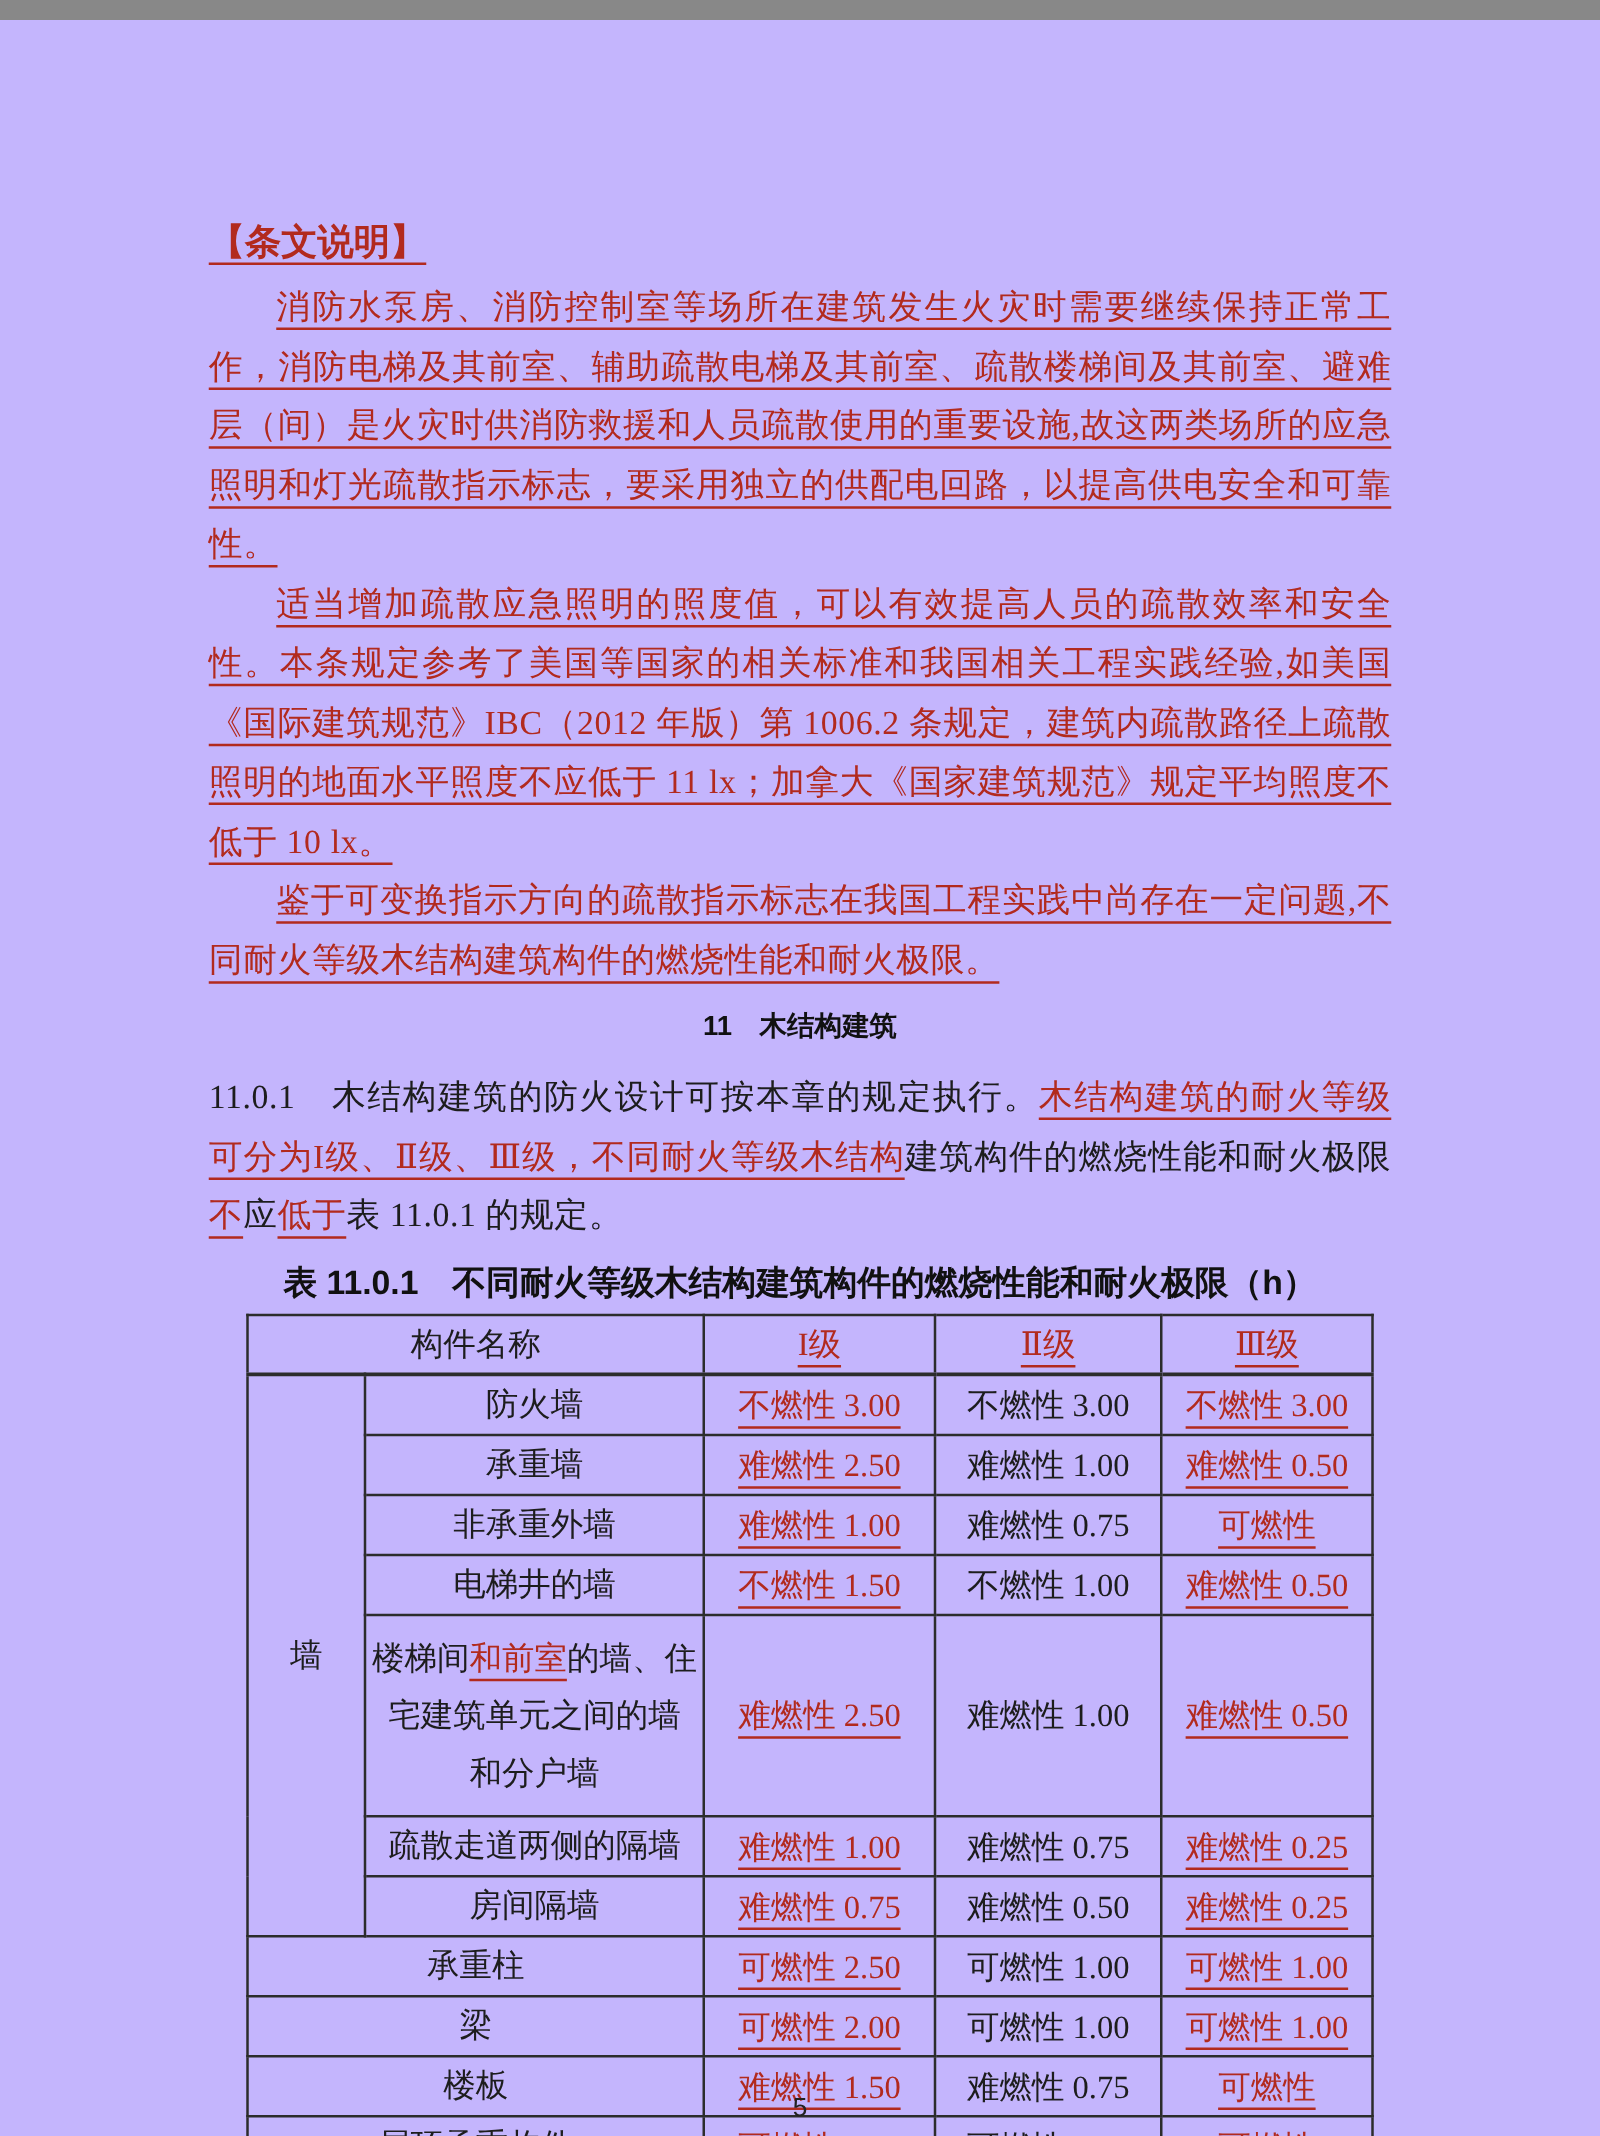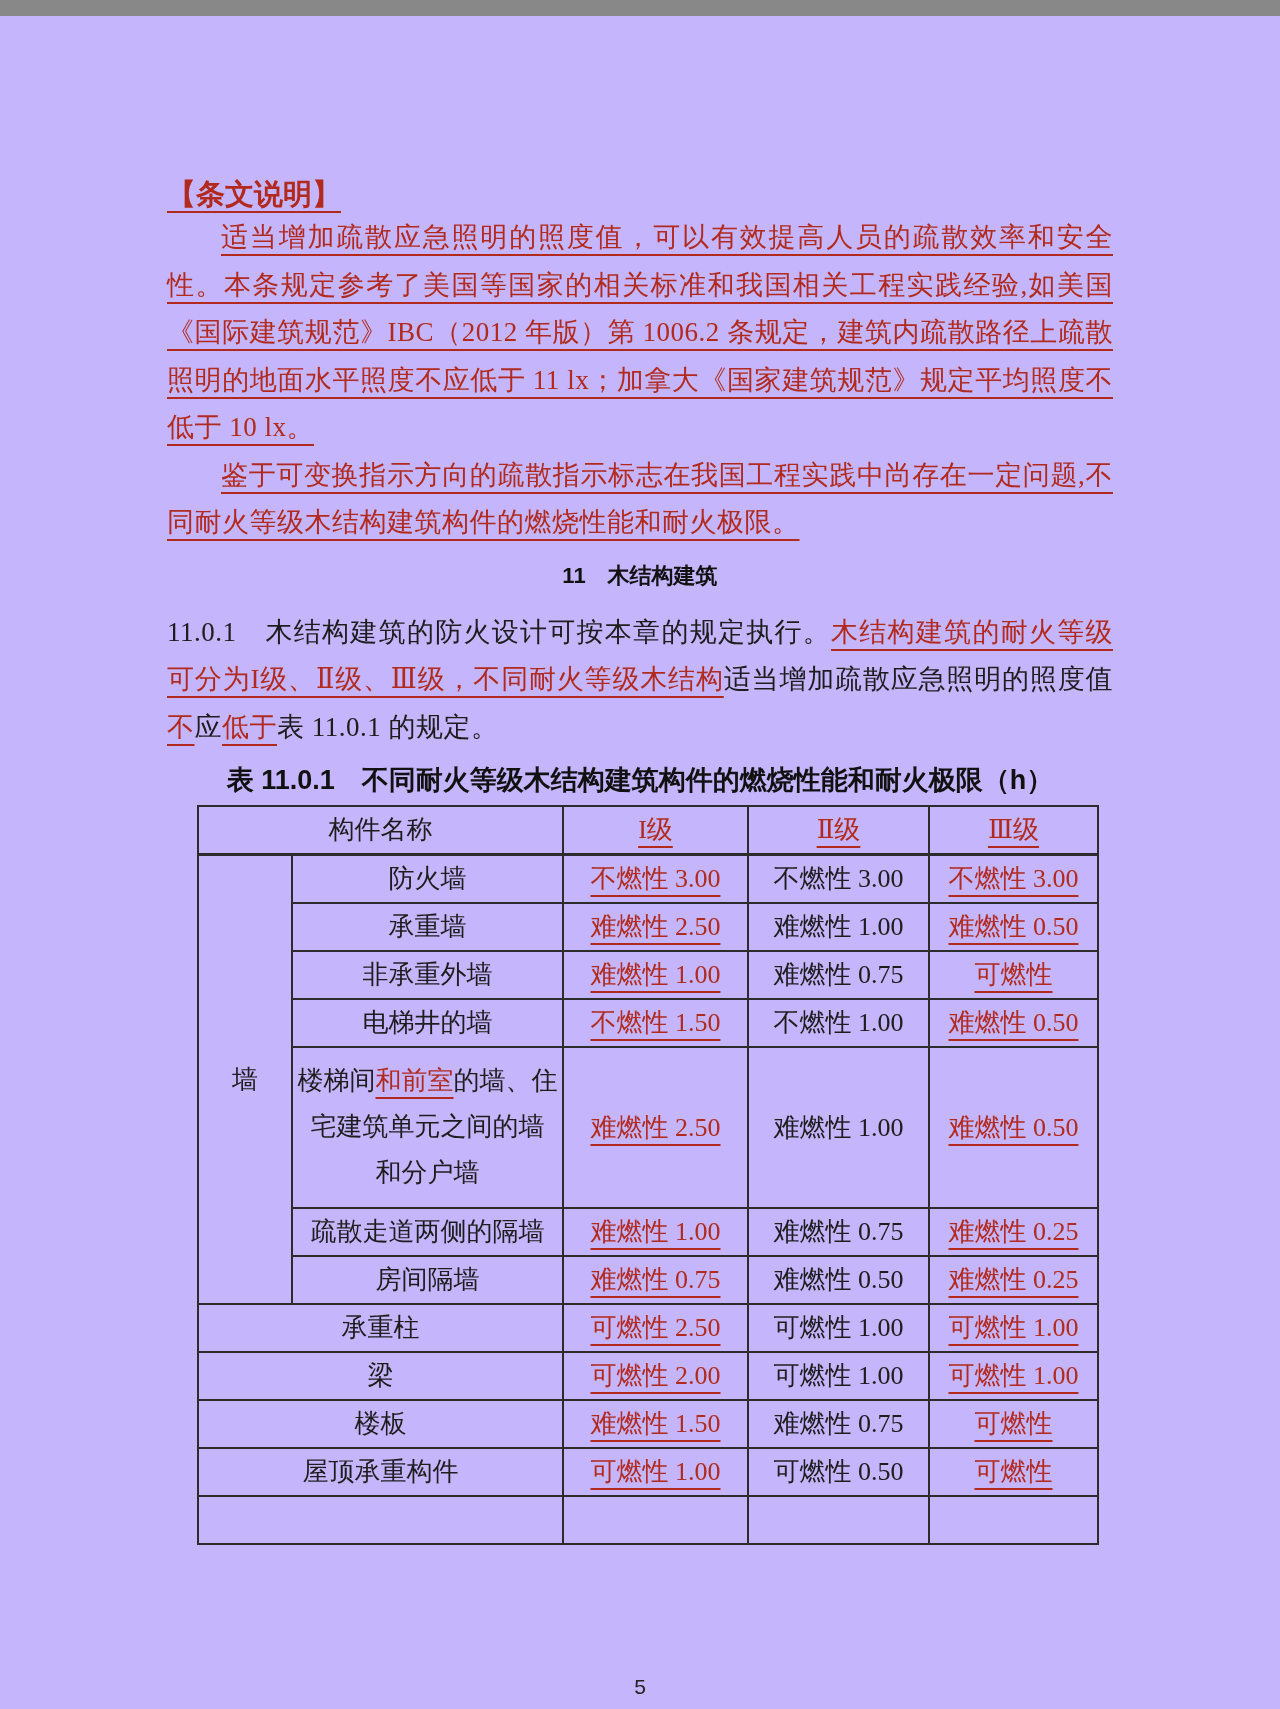--- a/index.html
+++ b/index.html
@@ -67,29 +67,30 @@
   }
 </style>
 </head>
 <body>
 
 <div class="page">
   <div class="content">
 
     <span class="bracket-label">【条文说明】</span>
 
+    <p class="body red-para first">消防水泵房、消防控制室等场所在建筑发生火灾时需要继续保持正常工作，消防电梯及其前室、辅助疏散电梯及其前室、疏散楼梯间及其前室、避难层（间）是火灾时供消防救援和人员疏散使用的重要设施,故这两类场所的应急照明和灯光疏散指示标志，要采用独立的供配电回路，以提高供电安全和可靠性。</p>
 
     <p class="body red-para">适当增加疏散应急照明的照度值，可以有效提高人员的疏散效率和安全性。本条规定参考了美国等国家的相关标准和我国相关工程实践经验,如美国《国际建筑规范》IBC（2012 年版）第 1006.2 条规定，建筑内疏散路径上疏散照明的地面水平照度不应低于 11 lx；加拿大《国家建筑规范》规定平均照度不低于 10 lx。</p>
 
     <p class="body red-para">鉴于可变换指示方向的疏散指示标志在我国工程实践中尚存在一定问题,不同耐火等级木结构建筑构件的燃烧性能和耐火极限。</p>
 
     <div class="chapter">11　木结构建筑</div>
 
     <p class="body clause">
-      <span class="blk">11.0.1　木结构建筑的防火设计可按本章的规定执行。</span><span class="red">木结构建筑的耐火等级可分为I级、Ⅱ级、Ⅲ级，不同耐火等级木结构</span><span class="blk">适当增加疏散应急照明的照度值</span><span class="red">不</span><span class="blk">应</span><span class="red">低于</span><span class="blk">表 11.0.1 的规定。</span>
+      <span class="blk">11.0.1　木结构建筑的防火设计可按本章的规定执行。</span><span class="red">木结构建筑的耐火等级可分为I级、Ⅱ级、Ⅲ级，不同耐火等级木结构</span><span class="blk">建筑构件的燃烧性能和耐火极限</span><span class="red">不</span><span class="blk">应</span><span class="red">低于</span><span class="blk">表 11.0.1 的规定。</span>
     </p>
 
     <div class="caption">表 11.0.1　不同耐火等级木结构建筑构件的燃烧性能和耐火极限（h）</div>
 
     <table class="fire">
       <colgroup>
           <col style="width: 94px;">
           <col style="width: 271px;">
           <col style="width: 185px;">
           <col style="width: 181px;">

